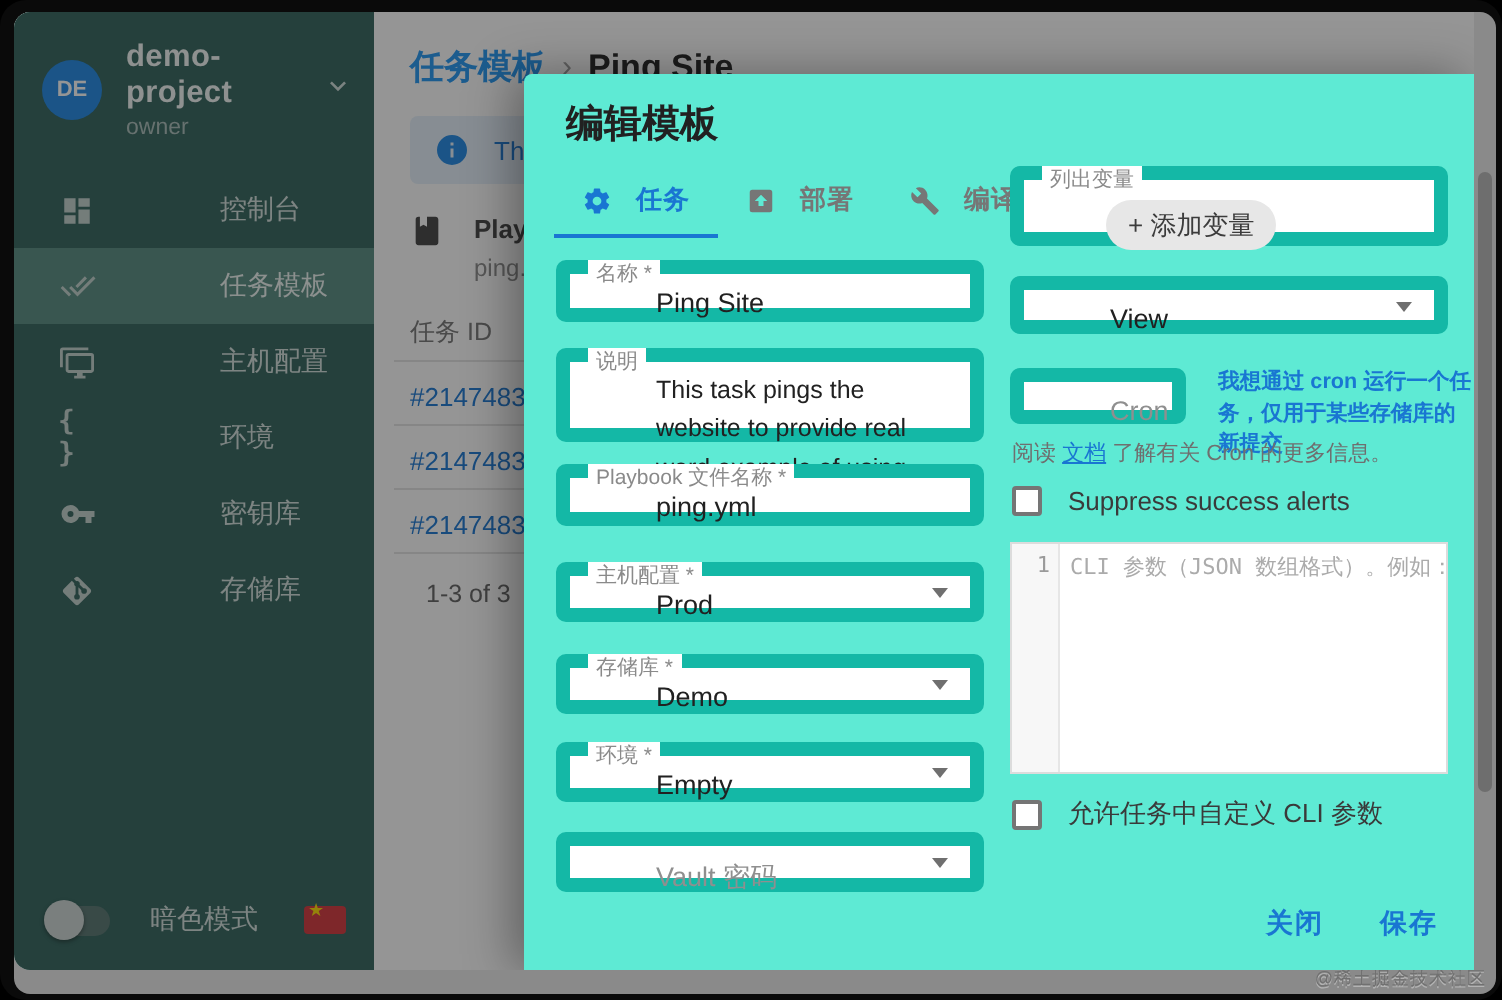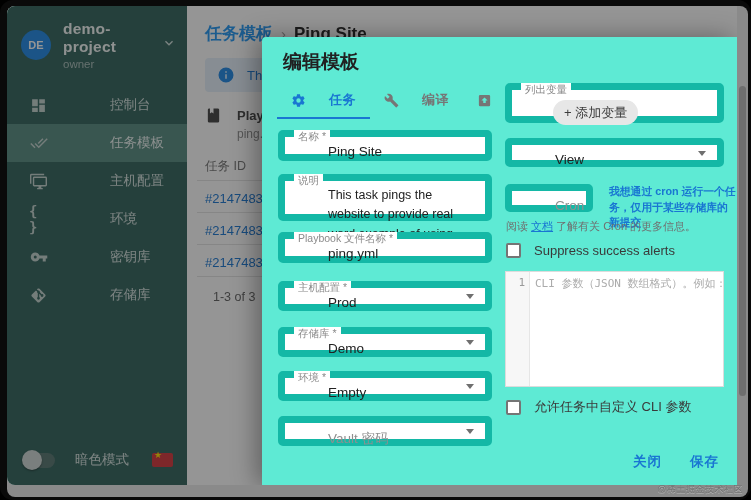--- a/index.html
+++ b/index.html
@@ -46,21 +46,21 @@
   .tbl-head { position:absolute; left:18px; top:152px; font-size:12.5px; color:#757575; }
   .tbl-sep { position:absolute; left:10px; width:240px; border-top:1px solid #e3e3e3; }
   .tbl-row { position:absolute; left:18px; font-size:13px; color:#1976d2; white-space:nowrap; }
   .tbl-foot { position:absolute; left:26px; top:284px; font-size:12.5px; color:#616161; }
 
   
   .overlay { position:absolute; inset:0; background:rgba(25,25,25,.46); z-index:5; }
   .modal { position:absolute; left:255px; top:31px; right:0; bottom:0; background:#5eead4; border-radius:4px 0 0 0; box-shadow:-6px 0 24px rgba(0,0,0,.35); z-index:10; }
   .m-title { position:absolute; left:21px; top:12px; font-size:19px; font-weight:bold; color:#212121; }
   .tabs { position:absolute; left:15px; top:44px; display:flex; }
-  .tab { display:flex; align-items:center; gap:23px; padding:10px 14px 8px 14px; font-size:13px; font-weight:bold; color:#767676; letter-spacing:.5px; cursor:pointer; border-bottom:2px solid transparent; }
+  .tab { display:flex; align-items:center; gap:12px; padding:10px 14px 8px 14px; font-size:13px; font-weight:bold; color:#767676; letter-spacing:.5px; cursor:pointer; border-bottom:2px solid transparent; }
   .tab .ticon { width:15px; height:15px; }
   .tab.active { color:#1976d2; border-bottom-color:#1976d2; }
 
   .col-l { position:absolute; left:16px; top:0; width:214px; }
   .col-r { position:absolute; left:243px; top:0; width:219px; }
   .fld { position:absolute; left:0; width:214px; border:7px solid #14b8a6; border-radius:5px; background:#fff;padding-left:32px; }
   .col-r .fld { width:219px; }
   .flabel { position:absolute; top:-7px; left:9px; background:#fff; padding:0 4px; font-size:10.5px; color:#8a8a8a; white-space:nowrap; }
   .fval { font-size:13.5px; color:#212121; padding:7px 10px 0 11px; white-space:nowrap; overflow:hidden; }
   .fval.ph { color:#8f8f8f; }
@@ -198,29 +198,29 @@
 
         <div class="tabs">
           <div class="tab active">
             <span class="ticon"><svg width="15" height="15" viewBox="0 0 24 24">
                   <path fill="currentColor" d="M12,15.5A3.5,3.5 0 0,1 8.5,12A3.5,3.5 0 0,1 12,8.5A3.5,3.5 0 0,1 15.5,12A3.5,3.5 0 0,1 12,15.5M19.43,12.97C19.47,12.65 19.5,12.33 19.5,12C19.5,11.67 19.47,11.34 19.43,11L21.54,9.37C21.73,9.22 21.78,8.95 21.66,8.73L19.66,5.27C19.54,5.05 19.27,4.96 19.05,5.05L16.56,6.05C16.04,5.66 15.5,5.32 14.87,5.07L14.5,2.42C14.46,2.18 14.25,2 14,2H10C9.75,2 9.54,2.18 9.5,2.42L9.13,5.07C8.5,5.32 7.96,5.66 7.44,6.05L4.95,5.05C4.73,4.96 4.46,5.05 4.34,5.27L2.34,8.73C2.21,8.95 2.27,9.22 2.46,9.37L4.57,11C4.53,11.34 4.5,11.67 4.5,12C4.5,12.33 4.53,12.65 4.57,12.97L2.46,14.63C2.27,14.78 2.21,15.05 2.34,15.27L4.34,18.73C4.46,18.95 4.73,19.03 4.95,18.95L7.44,17.94C7.96,18.34 8.5,18.68 9.13,18.93L9.5,21.58C9.54,21.82 9.75,22 10,22H14C14.25,22 14.46,21.82 14.5,21.58L14.87,18.93C15.5,18.67 16.04,18.34 16.56,17.94L19.05,18.95C19.27,19.03 19.54,18.95 19.66,18.73L21.66,15.27C21.78,15.05 21.73,14.78 21.54,14.63L19.43,12.97Z"></path>
                 </svg></span>
             <span>任务</span>
           </div>
           <div class="tab">
             <span class="ticon"><svg width="15" height="15" viewBox="0 0 24 24">
+                  <path fill="currentColor" fill-rule="evenodd" d="M5,3H19A2,2 0 0,1 21,5V19A2,2 0 0,1 19,21H5A2,2 0 0,1 3,19V5A2,2 0 0,1 5,3M12,7L7,12H10V16H14V12H17L12,7Z"></path>
+                </svg></span>
+            <span>部署</span>
+          </div>
+          <div class="tab">
+            <span class="ticon"><svg width="15" height="15" viewBox="0 0 24 24">
                   <path fill="currentColor" d="M22.7,19L13.6,9.9C14.5,7.6 14,4.9 12.1,3C10.1,1 7.1,0.6 4.7,1.7L9,6L6,9L1.6,4.7C0.4,7.1 0.9,10.1 2.9,12.1C4.8,14 7.5,14.5 9.8,13.6L18.9,22.7C19.3,23.1 19.9,23.1 20.3,22.7L22.6,20.4C23.1,20 23.1,19.3 22.7,19Z"></path>
                 </svg></span>
             <span>编译</span>
-          </div>
-          <div class="tab">
-            <span class="ticon"><svg width="15" height="15" viewBox="0 0 24 24">
-                  <path fill="currentColor" fill-rule="evenodd" d="M5,3H19A2,2 0 0,1 21,5V19A2,2 0 0,1 19,21H5A2,2 0 0,1 3,19V5A2,2 0 0,1 5,3M12,7L7,12H10V16H14V12H17L12,7Z"></path>
-                </svg></span>
-            <span>部署</span>
           </div>
         </div>
 
         <div class="col-l">
           <div class="fld" style="top:93px;height:31px">
             <span class="flabel">名称 *</span>
             <div class="fval">Ping Site</div>
           </div>
           <div class="fld" style="top:137px;height:47px">
             <span class="flabel">说明</span>

